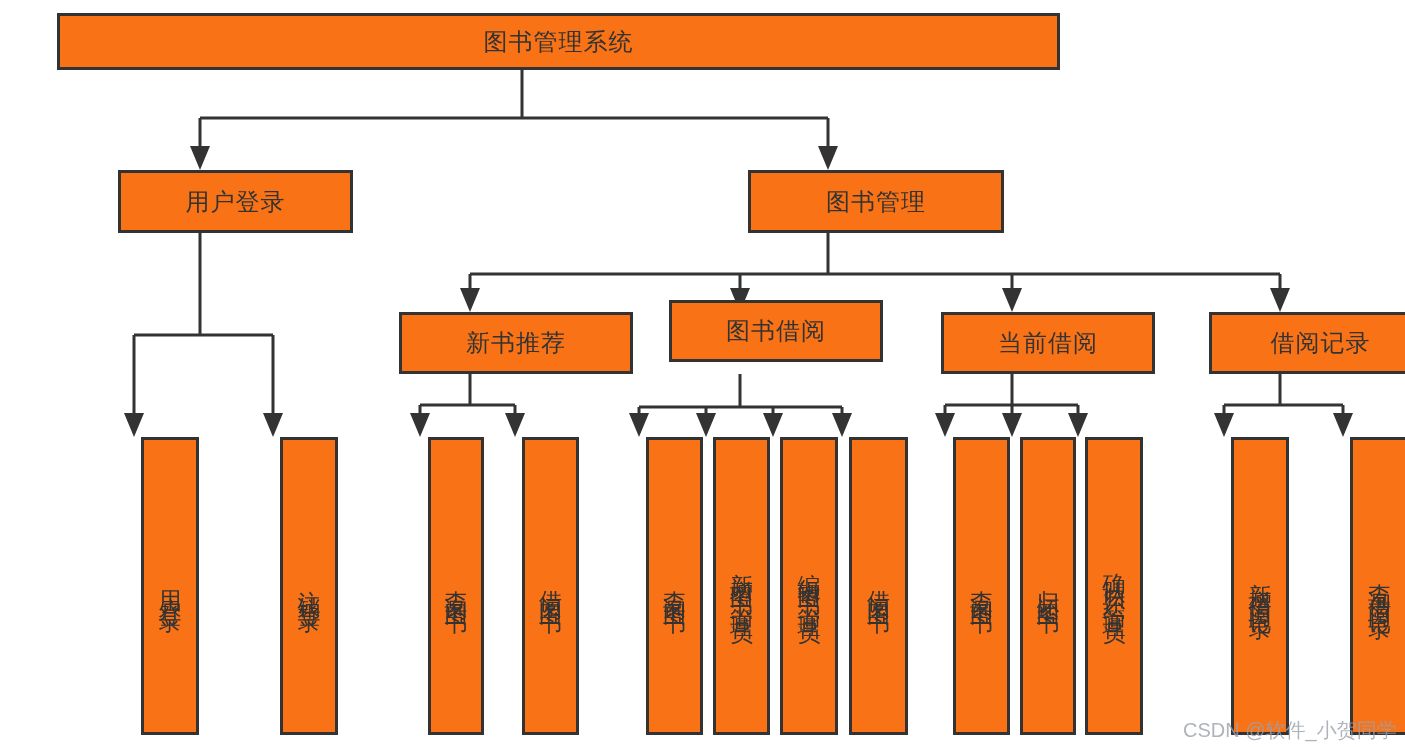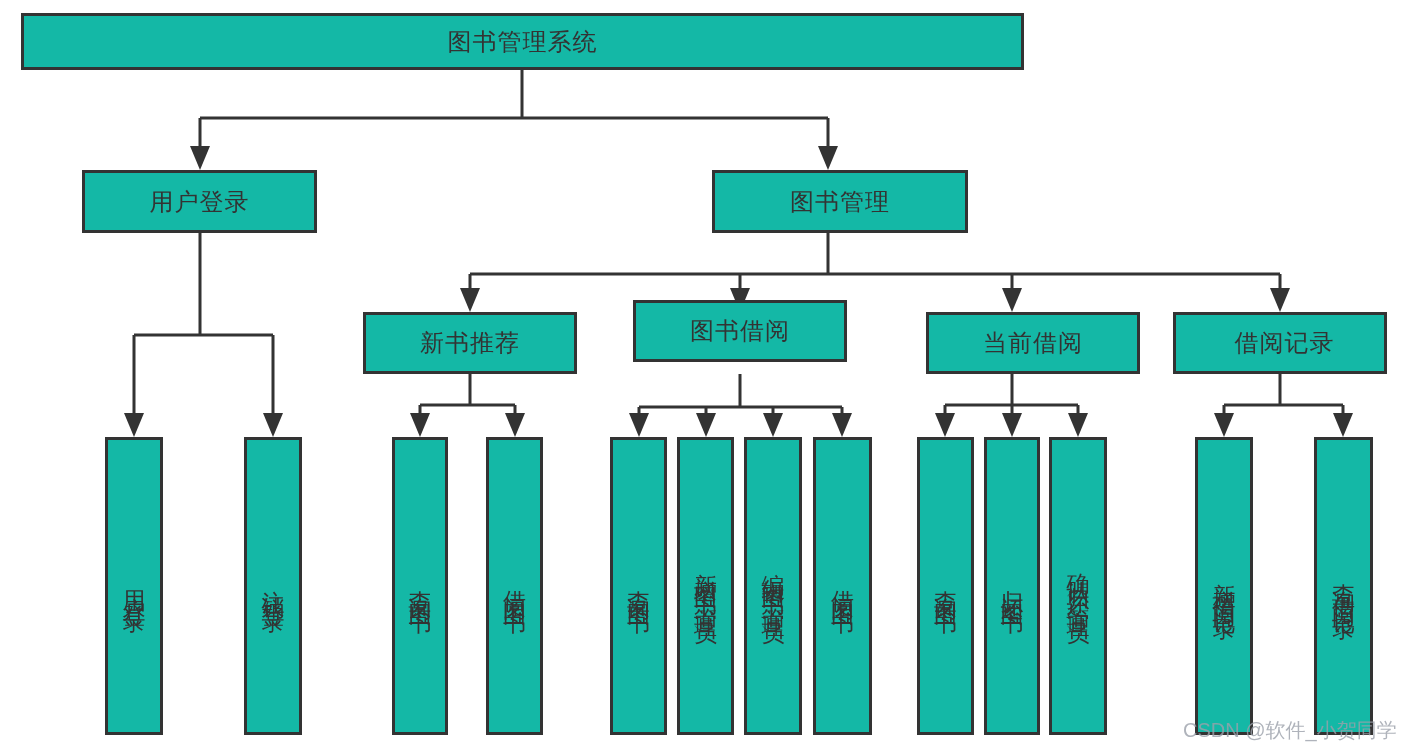--- a/index.html
+++ b/index.html
@@ -18,27 +18,28 @@
   #connectors {
     position: absolute;
     left: 0;
     top: 0;
     z-index: 1;
   }
   .box {
     position: absolute;
     box-sizing: border-box;
     border: 3px solid #333333;
-    background: #14b8a6;
+    background: #f97316;
     color: #333333;
     display: flex;
     align-items: center;
     justify-content: center;
     text-align: center;
     z-index: 2;
+    margin-left: 36px;
   }
   .h-box {
     font-size: 24px;
     letter-spacing: 1px;
   }
   .v-box {
     writing-mode: vertical-lr;
     text-orientation: mixed;
     font-size: 23px;
     letter-spacing: 7px;
@@ -98,23 +99,23 @@
       <polygon points="1214,413 1234,413 1224,437"></polygon>
       <polygon points="1333,413 1353,413 1343,437"></polygon>
     </g>
   </svg>
 
   <div class="box h-box" style="left:21px; top:13px; width:1003px; height:57px;">图书管理系统</div>
 
   <div class="box h-box" style="left:82px; top:170px; width:235px; height:63px;">用户登录</div>
   <div class="box h-box" style="left:712px; top:170px; width:256px; height:63px;">图书管理</div>
 
-  <div class="box h-box" style="left:363px; top:312px; width:214px; height:62px;">新书推荐</div>
+  <div class="box h-box" style="left:363px; top:312px; width:234px; height:62px;">新书推荐</div>
   <div class="box h-box" style="left:633px; top:300px; width:214px; height:62px;">图书借阅</div>
-  <div class="box h-box" style="left:926px; top:312px; width:214px; height:62px;">当前借阅</div>
+  <div class="box h-box" style="left:905px; top:312px; width:214px; height:62px;">当前借阅</div>
   <div class="box h-box" style="left:1173px; top:312px; width:214px; height:62px;padding-left:9px;">借阅记录</div>
 
   <div class="box v-box" style="left:105px; top:437px; width:58px; height:298px;">用户登录</div>
   <div class="box v-box" style="left:244px; top:437px; width:58px; height:298px;">注销登录</div>
 
   <div class="box v-box" style="left:392px; top:437px; width:56px; height:298px;">查询图书</div>
   <div class="box v-box" style="left:486px; top:437px; width:57px; height:298px;">借阅图书</div>
 
   <div class="box v-box" style="left:610px; top:437px; width:57px; height:298px;">查询图书</div>
   <div class="box v-box" style="left:677px; top:437px; width:57px; height:298px;">新增图书（管理员）</div>

